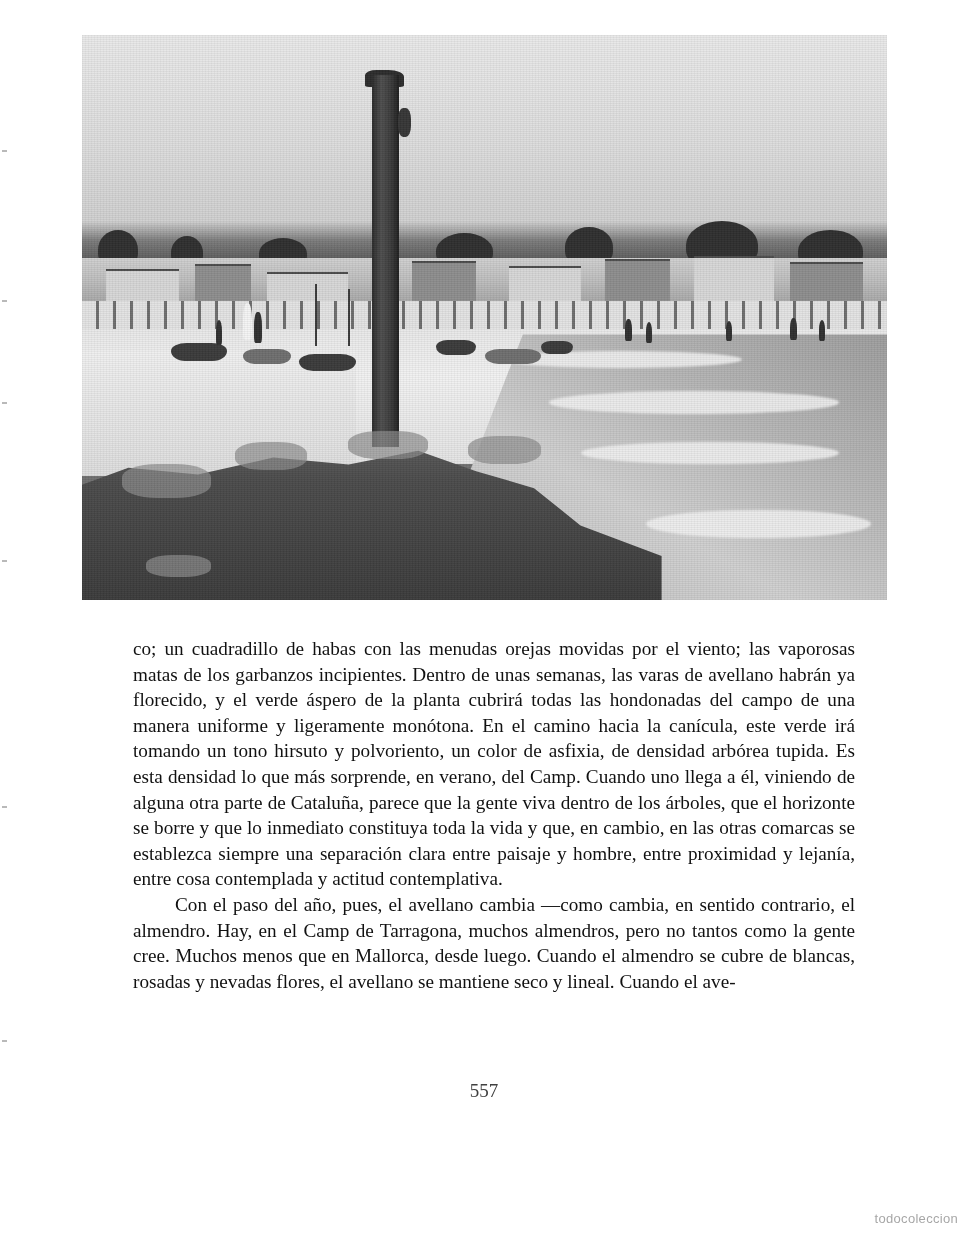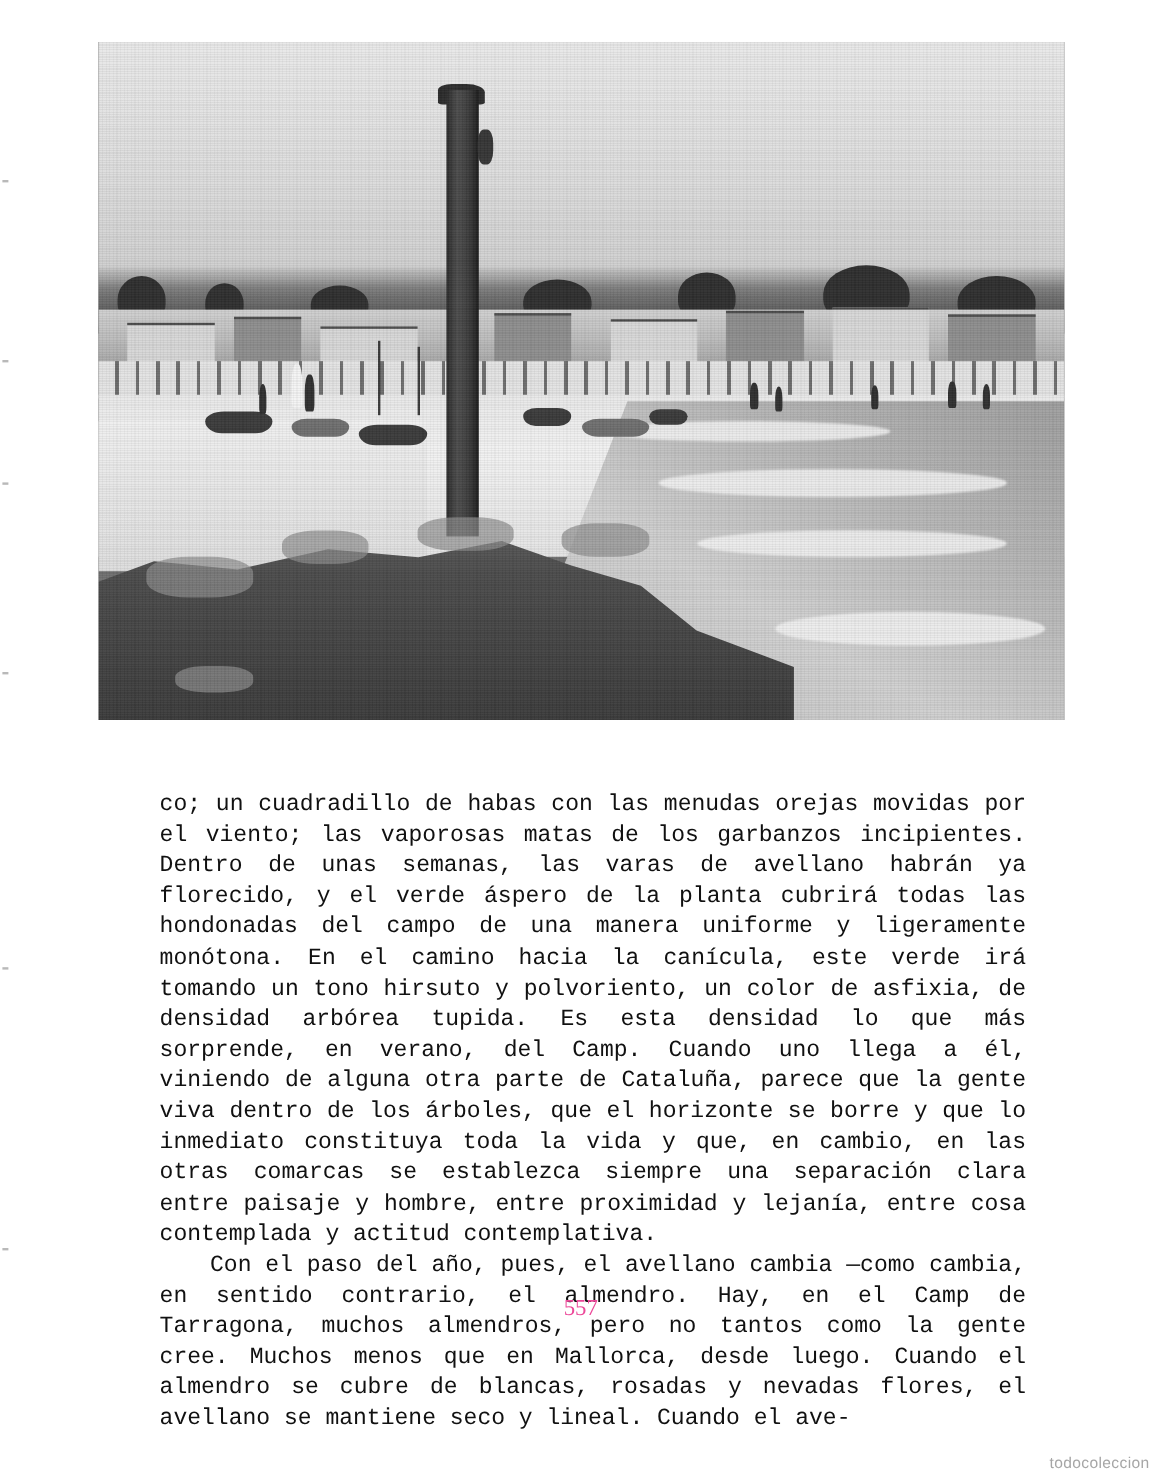--- a/index.html
+++ b/index.html
@@ -187,23 +187,23 @@
     font-size: 11px;
     letter-spacing: 1.0px;
     color: #1a1a1a;
     text-transform: uppercase;
   }
 
   
   .body-text {
     position: absolute;
     left: 133px;
-    top: 658px;
+    top: 636px;
     width: 722px;
-    font-family: Liberation Mono, monospace;
+    font-family: Liberation Serif, serif;
     font-size: 19.2px;
     line-height: 25.6px;
     color: #111111;
     text-align: justify;
     text-justify: inter-word;
   }
   .body-text p {
     margin: 0;
   }
   .body-text p.indent {
@@ -212,21 +212,21 @@
 
   
   .folio {
     position: absolute;
     left: 0;
     top: 1080px;
     width: 968px;
     text-align: center;
     font-family: "Liberation Serif", serif;
     font-size: 19px;
-    color: #ec4899;
+    color: #404040;
   }
 
   
   .watermark {
     position: absolute;
     right: 10px;
     bottom: 8px;
     font-family: "Liberation Sans", sans-serif;
     font-size: 13px;
     color: #9d9d9d;

